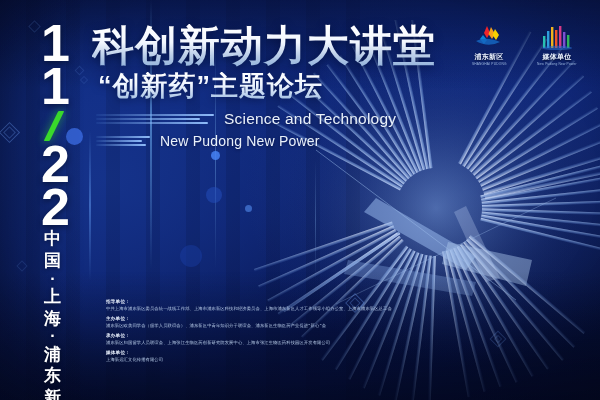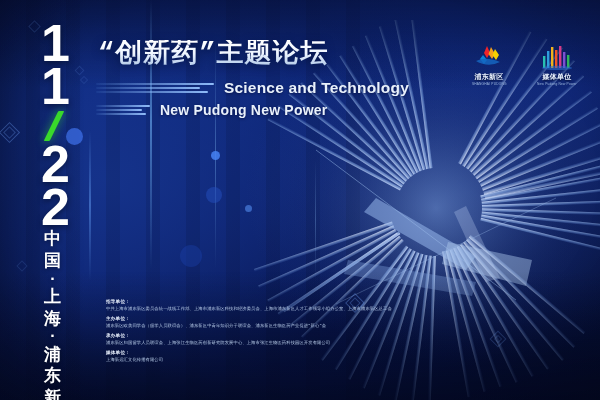--- a/index.html
+++ b/index.html
@@ -103,51 +103,51 @@
   .head{ position:absolute; left:92px; top:24px; z-index:7; }
   .title-cn{
     font-size:42px; font-weight:700; letter-spacing:1px; line-height:1.04;
     font-family:"DejaVu Sans",sans-serif;
     background:linear-gradient(180deg,#ffffff 0%,#f2f7ff 42%,#b9cde8 72%,#8fb0da 100%);
     -webkit-background-clip:text; background-clip:text; color:transparent;
     -webkit-text-fill-color:transparent;
     filter:drop-shadow(0 2px 4px rgba(0,10,50,.7));
   }
   .subtitle-cn{
-    margin-top:16px;
+    margin-top:4px;
     font-size:27px; font-weight:700; letter-spacing:1px; line-height:1.1;
     padding-left:6px;
-    font-family:Liberation Mono, monospace;
+    font-family:Liberation Sans, sans-serif;
     background:linear-gradient(180deg,#ffffff 0%,#eef5ff 45%,#c2d6ef 75%,#9ab9e0 100%);
     -webkit-background-clip:text; background-clip:text; color:transparent;
     -webkit-text-fill-color:transparent;
     filter:drop-shadow(0 2px 4px rgba(0,10,50,.65));
   }
   .enrow{ display:flex; align-items:center; gap:10px; }
   .enrow.r1{ margin-top:9px; padding-left:4px; }
   .enrow.r2{ margin-top:5px; padding-left:4px; }
   .lines{ display:flex; flex-direction:column; gap:2px; }
   .lines span{ display:block; height:2px; border-radius:1px;
     background:linear-gradient(90deg, rgba(70,120,200,.15) 0%, rgba(150,195,255,.95) 100%); }
   .r1 .lines span:nth-child(1){ width:118px; }
   .r1 .lines span:nth-child(2){ width:104px; }
   .r1 .lines span:nth-child(3){ width:112px; }
   .r2 .lines span:nth-child(1){ width:54px; }
   .r2 .lines span:nth-child(2){ width:46px; }
   .r2 .lines span:nth-child(3){ width:50px; }
   .entext{
-    color:#e9f1fb; font-size:15.5px; font-weight:700; letter-spacing:.2px;
+    color:#e9f1fb; font-size:15.5px; font-weight:400; letter-spacing:.2px;
     font-family:"Liberation Sans",sans-serif;
     text-shadow:0 1px 3px rgba(0,10,50,.6);
   }
   .r2 .entext{ font-size:14px; }
 
   
   .logos{
-    position:absolute; right:16px; top:44px; display:flex; gap:14px; align-items:flex-end; z-index:8;
+    position:absolute; right:16px; top:24px; display:flex; gap:14px; align-items:flex-end; z-index:8;
   }
   .logo{ display:flex; flex-direction:column; align-items:center; width:54px; }
   .logo .mark{ height:26px; display:flex; align-items:flex-end; justify-content:center; }
   .logo .lname{
     margin-top:2px; font-size:7px; font-weight:700; color:#eaf2ff; letter-spacing:.3px;
     white-space:nowrap; font-family:"DejaVu Sans",sans-serif;
     text-shadow:0 1px 2px rgba(0,0,0,.6);
   }
   .logo .lsub{
     font-size:3.4px; color:#9fb9de; letter-spacing:.2px; white-space:nowrap;
@@ -339,20 +339,21 @@
     <span>上</span>
     <span>海</span>
     <span class="dot">·</span>
     <span>浦</span>
     <span>东</span>
     <span>新</span>
 
   </div>
 
   <div class="head">
+    <div class="title-cn">科创新动力大讲堂</div>
     <div class="subtitle-cn">“创新药”主题论坛</div>
 
     <div class="enrow r1">
       <div class="lines">
           <span></span>
           <span></span>
           <span></span>
         </div>
       <div class="entext">Science and Technology</div>
     </div>

